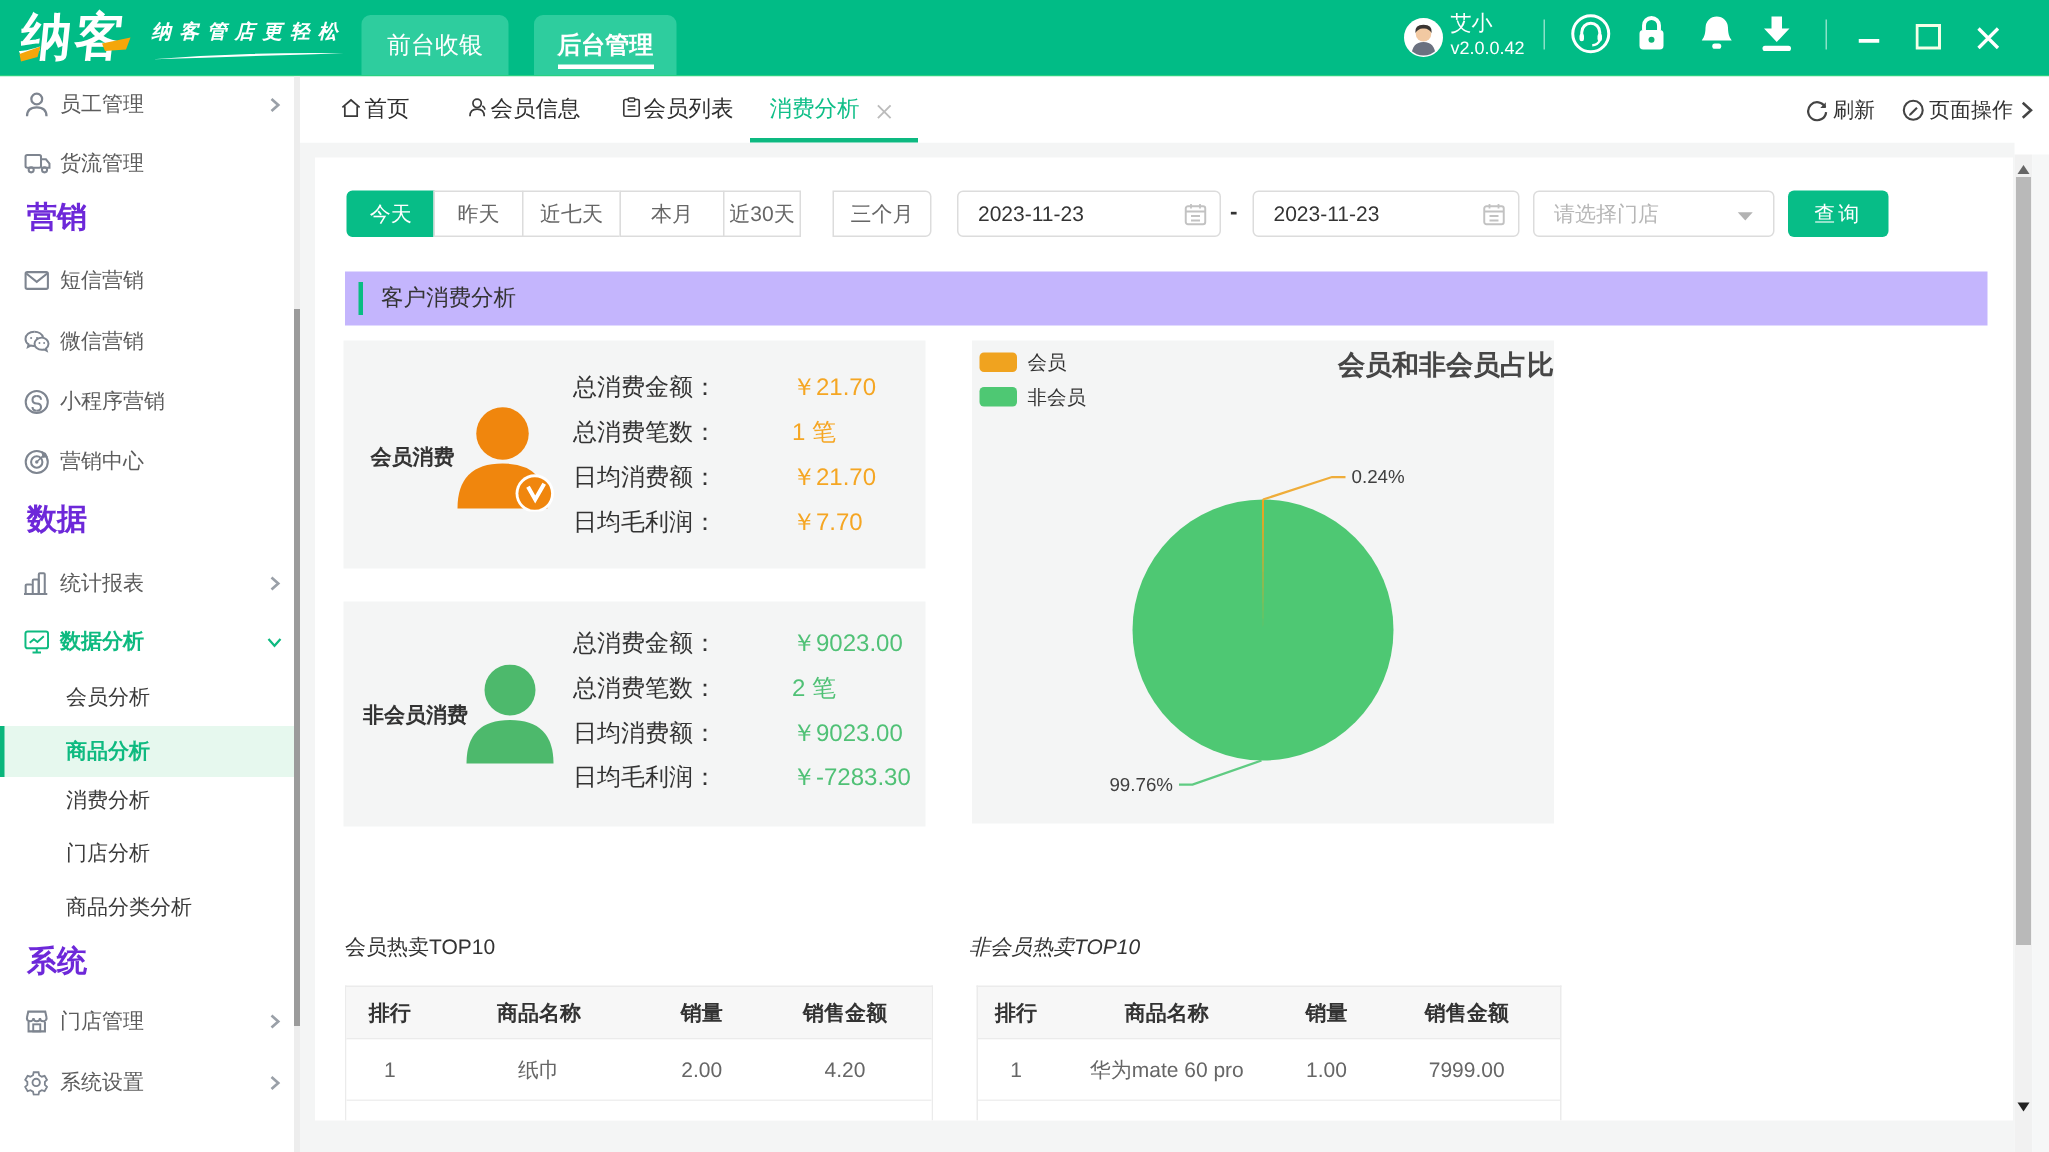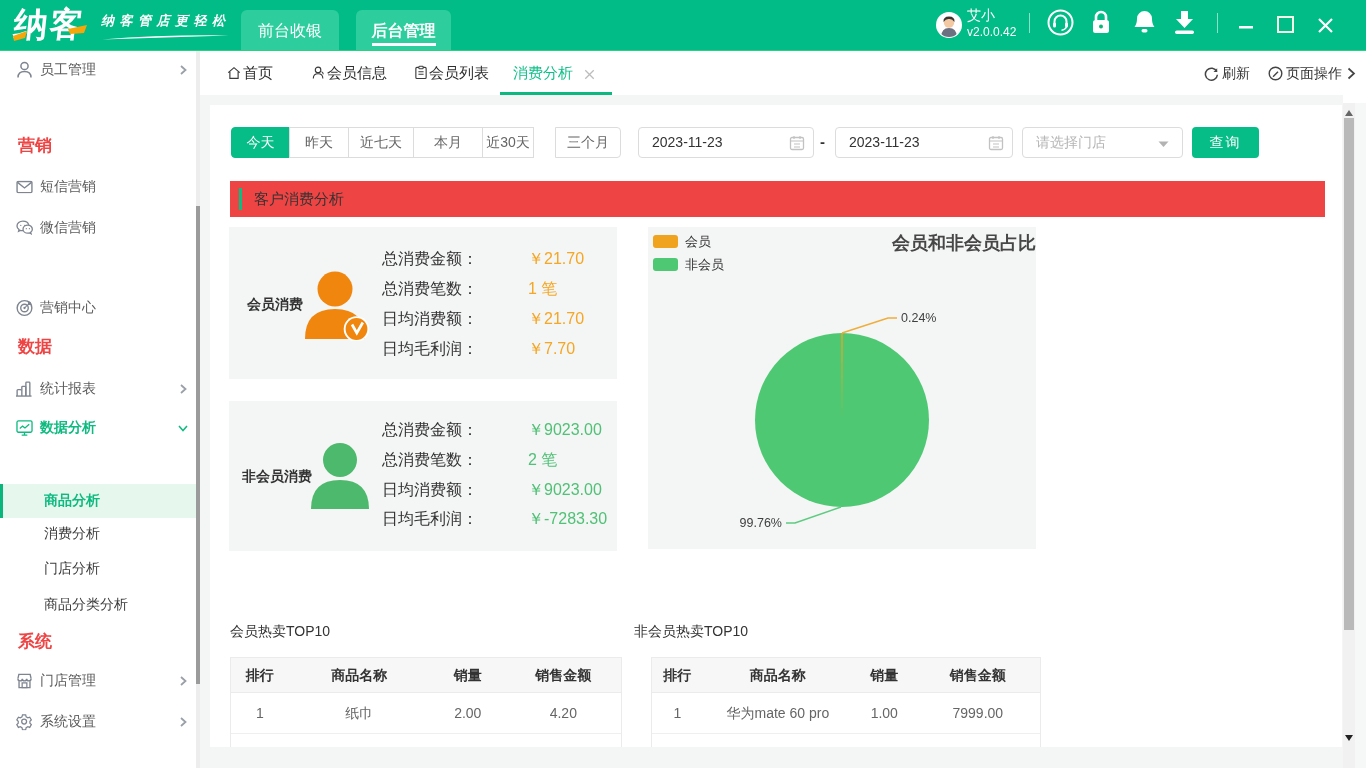--- a/index.html
+++ b/index.html
@@ -20,21 +20,21 @@
 #uname { position:absolute; left:967px; top:7px; color:#fff; font-size:14px; }
 #uver { position:absolute; left:967px; top:25px; color:#fff; font-size:12px; }
 
 
 #sidebar { position:absolute; left:0; top:51px; width:200px; height:717px; background:#fff; }
 #sidebar .bordr { position:absolute; left:196px; top:0; width:4px; height:717px; background:#ededed; }
 #sbthumb { position:absolute; left:196px; top:155px; width:4px; height:478px; background:#9b9b9b; }
 .mitem { position:absolute; left:0; width:196px; height:34px; }
 .mitem .txt { position:absolute; left:40px; top:50%; transform:translateY(-50%); font-size:14px; color:#5c5c5c; }
 .mitem .arr { position:absolute; right:8px; top:50%; transform:translateY(-50%); width:10px; height:10px; }
-.mhead { position:absolute; left:18px; font-size:17px; font-weight:bold; color:#ef4444; transform:translateY(-50%); }
+.mhead { position:absolute; left:18px; font-size:20px; font-weight:bold; color:#6d28d9; transform:translateY(-50%); }
 .msub { position:absolute; left:0; width:196px; height:34px; }
 .msub .txt { position:absolute; left:44px; top:50%; transform:translateY(-50%); font-size:14px; color:#3b3b3b; }
 .msub.active { background:#e6f8ee; border-left:3px solid #0ab67c; }
 .msub.active .txt { left:41px; color:#0eba80; font-weight:bold; }
 .micon { position:absolute; left:16px; top:50%; transform:translateY(-50%); }
 .green-item .txt { color:#0eba80; font-weight:bold; }
 
 
 #mainbg { position:absolute; left:200px; top:95px; width:1143px; height:673px; background:#f4f5f5; }
 #pagetabs { position:absolute; left:200px; top:51px; width:1166px; height:44px; background:#fff; }
@@ -51,21 +51,21 @@
 
 .fbtn { position:absolute; top:22px; height:31px; border:1px solid #dcdcdc; background:#fff; color:#666; font-size:14px; text-align:center; line-height:29px; }
 .fbtn.first { border-radius:4px 0 0 4px; }
 .fbtn.last { border-radius:0 4px 4px 0; }
 .fbtn.active { background:#07bd87; border-color:#07bd87; color:#fff; }
 .dinput { position:absolute; top:22px; height:31px; border:1px solid #dcdcdc; border-radius:4px; background:#fff; font-size:14px; color:#333; line-height:29px; padding-left:13px; }
 .dsel { position:absolute; top:22px; height:31px; border:1px solid #dcdcdc; border-radius:4px; background:#fff; font-size:14px; color:#b6b6b6; line-height:29px; padding-left:13px; }
 #qbtn { position:absolute; left:982px; top:22px; width:67px; height:31px; background:#07bd87; border-radius:4px; color:#fff; font-size:14px; text-align:center; line-height:31px; letter-spacing:2px; }
 
 
-.sechdr { position:absolute; left:20px; width:1095px; height:36px; background:#ef4444; }
+.sechdr { position:absolute; left:20px; width:1095px; height:36px; background:#c4b5fd; }
 .sechdr .accent { position:absolute; left:9px; top:7px; width:3px; height:22px; background:#09bd83; }
 .sechdr .t { position:absolute; left:24px; top:50%; transform:translateY(-50%); font-size:15px; color:#333; }
 .sechdr .t small { font-size:12px; }
 
 
 .card { position:absolute; left:19px; width:388px; background:#f4f5f5; }
 .srow { position:absolute; height:30px; line-height:30px; font-size:16px; }
 .srow .lab { position:absolute; right:0; color:#333; }
 .statval { position:absolute; font-size:16px; height:30px; line-height:30px;margin-left:47px; }
 .oval { color:#f5a623; }
@@ -164,20 +164,29 @@
       <svg class="micon" width="17" height="18" viewBox="0 0 17 18">
           <circle cx="8.5" cy="5" r="3.6" fill="none" stroke="#7e8590" stroke-width="1.5"></circle>
           <path d="M2 16.5 q0-6 6.5-6 q6.5 0 6.5 6" fill="none" stroke="#7e8590" stroke-width="1.5"></path>
         </svg>
       <span class="txt">员工管理</span>
       <svg class="arr" viewBox="0 0 10 10">
           <path d="M3 1 L7.5 5 L3 9" fill="none" stroke="#9aa0a8" stroke-width="1.8"></path>
         </svg>
     </div>
 
+    <div class="mitem" style="top:41px;">
+      <svg class="micon" width="18" height="15" viewBox="0 0 19 16">
+          <rect x="1" y="2" width="11" height="9" rx="1.2" fill="none" stroke="#7e8590" stroke-width="1.45"></rect>
+          <path d="M12 5 h3.5 l2.5 3 v3 h-6" fill="none" stroke="#7e8590" stroke-width="1.45"></path>
+          <circle cx="5" cy="12.5" r="1.8" fill="none" stroke="#7e8590" stroke-width="1.45"></circle>
+          <circle cx="14.5" cy="12.5" r="1.8" fill="none" stroke="#7e8590" stroke-width="1.45"></circle>
+        </svg>
+      <span class="txt">货流管理</span>
+    </div>
     <div class="mhead" style="top:94px;">营销</div>
 
     <div class="mitem" style="top:119px;">
       <svg class="micon" width="17" height="13" viewBox="0 0 18 14">
           <rect x="1" y="1" width="16" height="12" rx="1.2" fill="none" stroke="#7e8590" stroke-width="1.5"></rect>
           <path d="M1.5 2 L9 8 L16.5 2" fill="none" stroke="#7e8590" stroke-width="1.5"></path>
         </svg>
       <span class="txt">短信营销</span>
     </div>
 
@@ -187,20 +196,28 @@
           <path d="M7.3 1.2 c3 0 5.5 1.6 6.1 3.9" fill="none" stroke="#7e8590" stroke-width="1.4"></path>
           <path d="M12.6 5.4 c-2.9 0-5.2 1.9-5.2 4.3 0 2.4 2.3 4.3 5.2 4.3 0.6 0 1.1-0.1 1.6-0.2 l1.8 0.9-0.5-1.6 c1.1-0.8 1.8-1.9 1.8-3.3 0-2.4-2.3-4.4-4.7-4.4 Z" fill="none" stroke="#7e8590" stroke-width="1.4"></path>
           <circle cx="5" cy="5.7" r="0.75" fill="#7e8590"></circle>
           <circle cx="9.2" cy="5.7" r="0.75" fill="#7e8590"></circle>
           <circle cx="10.9" cy="9.2" r="0.7" fill="#7e8590"></circle>
           <circle cx="14.2" cy="9.2" r="0.7" fill="#7e8590"></circle>
         </svg>
       <span class="txt">微信营销</span>
     </div>
 
+    <div class="mitem" style="top:200px;">
+      <svg class="micon" width="17" height="17" viewBox="0 0 18 18">
+          <circle cx="9" cy="9" r="7.8" fill="none" stroke="#7e8590" stroke-width="1.45"></circle>
+          <path d="M9 4.8 c-2 0-3 1.2-3 2.6 0 1.4 1 2.6 3 2.6 s3 1.2 3 2.6 c0 1.4-1 2.6-3 2.6" fill="none" stroke="#7e8590" stroke-width="1.45"></path>
+          <path d="M6 12.6 c0 1.4 1 2.6 3 2.6 M12 7.4 c0-1.4-1-2.6-3-2.6" fill="none" stroke="#7e8590" stroke-width="1.45"></path>
+        </svg>
+      <span class="txt">小程序营销</span>
+    </div>
 
     <div class="mitem" style="top:240px;">
       <svg class="micon" width="17" height="17" viewBox="0 0 18 18">
           <circle cx="9" cy="9" r="7.8" fill="none" stroke="#7e8590" stroke-width="1.45"></circle>
           <circle cx="9" cy="9" r="4" fill="none" stroke="#7e8590" stroke-width="1.45"></circle>
           <circle cx="9" cy="9" r="1.2" fill="#7e8590"></circle>
           <path d="M9 9 L14.5 3.5 M13 2 l2 1 1 2 -2.5 0.5 z" fill="#7e8590" stroke="#7e8590" stroke-width="1.1"></path>
         </svg>
       <span class="txt">营销中心</span>
     </div>
@@ -223,20 +240,23 @@
       <svg class="micon" width="17" height="16" viewBox="0 0 18 17">
           <rect x="1" y="1" width="16" height="12" rx="1.5" fill="none" stroke="#0eba80" stroke-width="1.4"></rect>
           <path d="M4 9 L7 6.5 L9.5 8.5 L14 4.5" fill="none" stroke="#0eba80" stroke-width="1.4"></path>
           <path d="M6 16 h6 M9 13 v3" stroke="#0eba80" stroke-width="1.4"></path>
         </svg>
       <span class="txt">数据分析</span>
       <svg class="arr" viewBox="0 0 10 10">
           <path d="M1 3 L5 7.5 L9 3" fill="none" stroke="#0eba80" stroke-width="1.5"></path>
         </svg>
     </div>
+    <div class="msub" style="top:397px;">
+        <span class="txt">会员分析</span>
+      </div>
     <div class="msub active" style="top:433px;">
         <span class="txt">商品分析</span>
       </div>
     <div class="msub" style="top:466px;">
         <span class="txt">消费分析</span>
       </div>
     <div class="msub" style="top:501px;">
         <span class="txt">门店分析</span>
       </div>
     <div class="msub" style="top:537px;">
@@ -404,21 +424,21 @@
       <circle cx="194" cy="193" r="87" fill="#4ec873"></circle>
       <path d="M194 193 L193.3 106 A87 87 0 0 1 194.7 106 Z" fill="#f0a31f"></path>
       <polyline points="194,106 240,91 249,91" fill="none" stroke="#efad3a" stroke-width="1.5"></polyline>
       <text x="253" y="95" font-size="12.5" fill="#404040">0.24%</text>
       <polyline points="193,280 147,296 138,296" fill="none" stroke="#5fcb82" stroke-width="1.5"></polyline>
       <text x="134" y="300" font-size="12.5" fill="#404040" text-anchor="end">99.76%</text>
     </svg>
 
 
     <div class="ttitle abs" style="left:20px;top:518px;">会员热卖TOP10</div>
-    <div class="ttitle abs" style="left:424px;top:518px;">非会员热卖TOP10</div>
+    <div class="ttitle abs" style="left:436px;top:518px;font-style:italic;">非会员热卖TOP10</div>
 
     <div class="rtable" style="left:20px;top:552px;width:392px;">
       <div class="hrow">
         <div class="cell" style="width:58px;">排行</div>
         <div class="cell" style="width:142px;">商品名称</div>
         <div class="cell" style="width:76px;">销量</div>
         <div class="cell" style="width:116px;">销售金额</div>
       </div>
       <div class="drow">
         <div class="cell" style="width:58px;">1</div>

